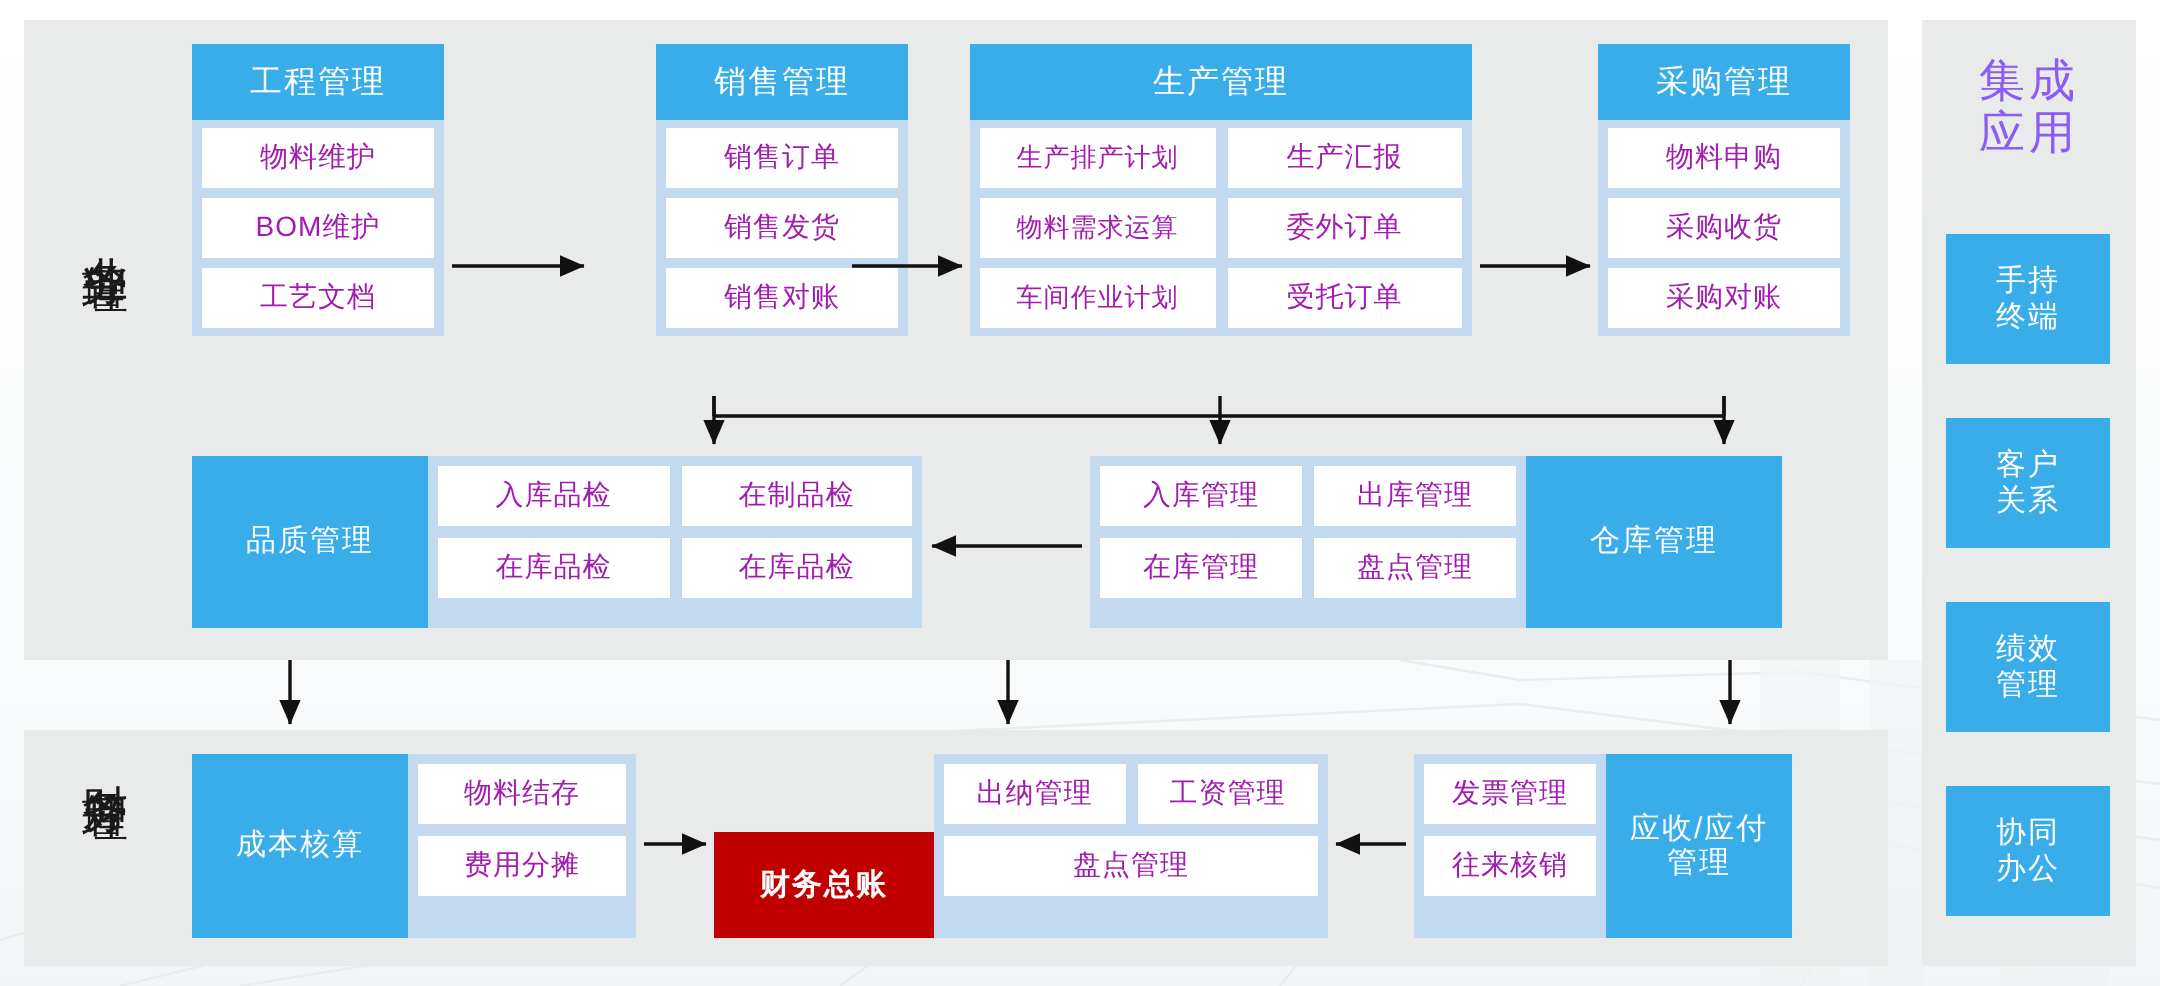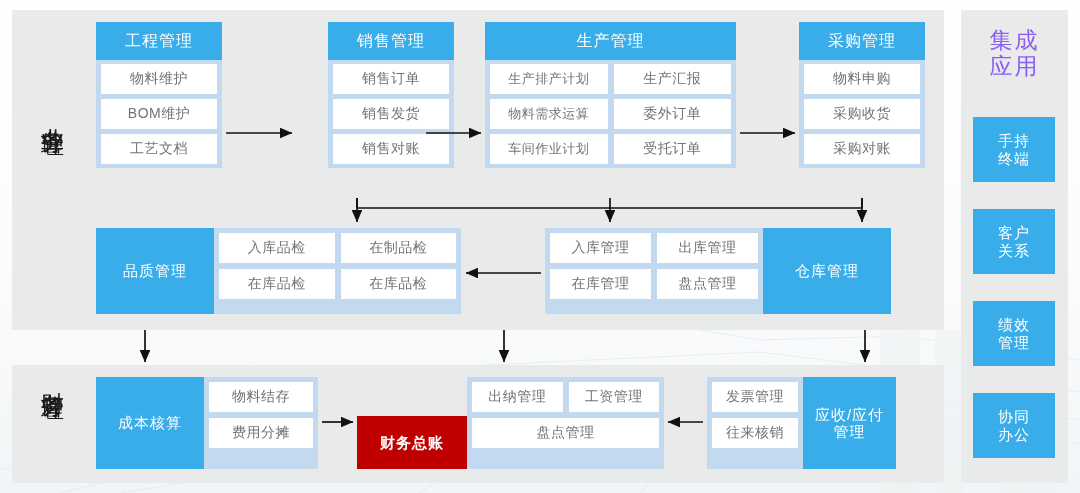--- a/index.html
+++ b/index.html
@@ -47,21 +47,21 @@
     letter-spacing:1px;
   }
   .mod-body{
     background:#c2d9ef;
     padding:4px 5px;
     display:flex;flex-direction:column;gap:5px;
   }
   .mod-row{display:flex;gap:6px;}
   .cell{
     background:#ffffff;
-    color:#737373;
+    color:#a21caf;
     font-size:14px;
     height:30px;
     display:flex;align-items:center;justify-content:center;
     flex:1 1 0;
     white-space:nowrap;
     letter-spacing:.5px;
   }
   .cell.small{font-size:13px;}
 
   

